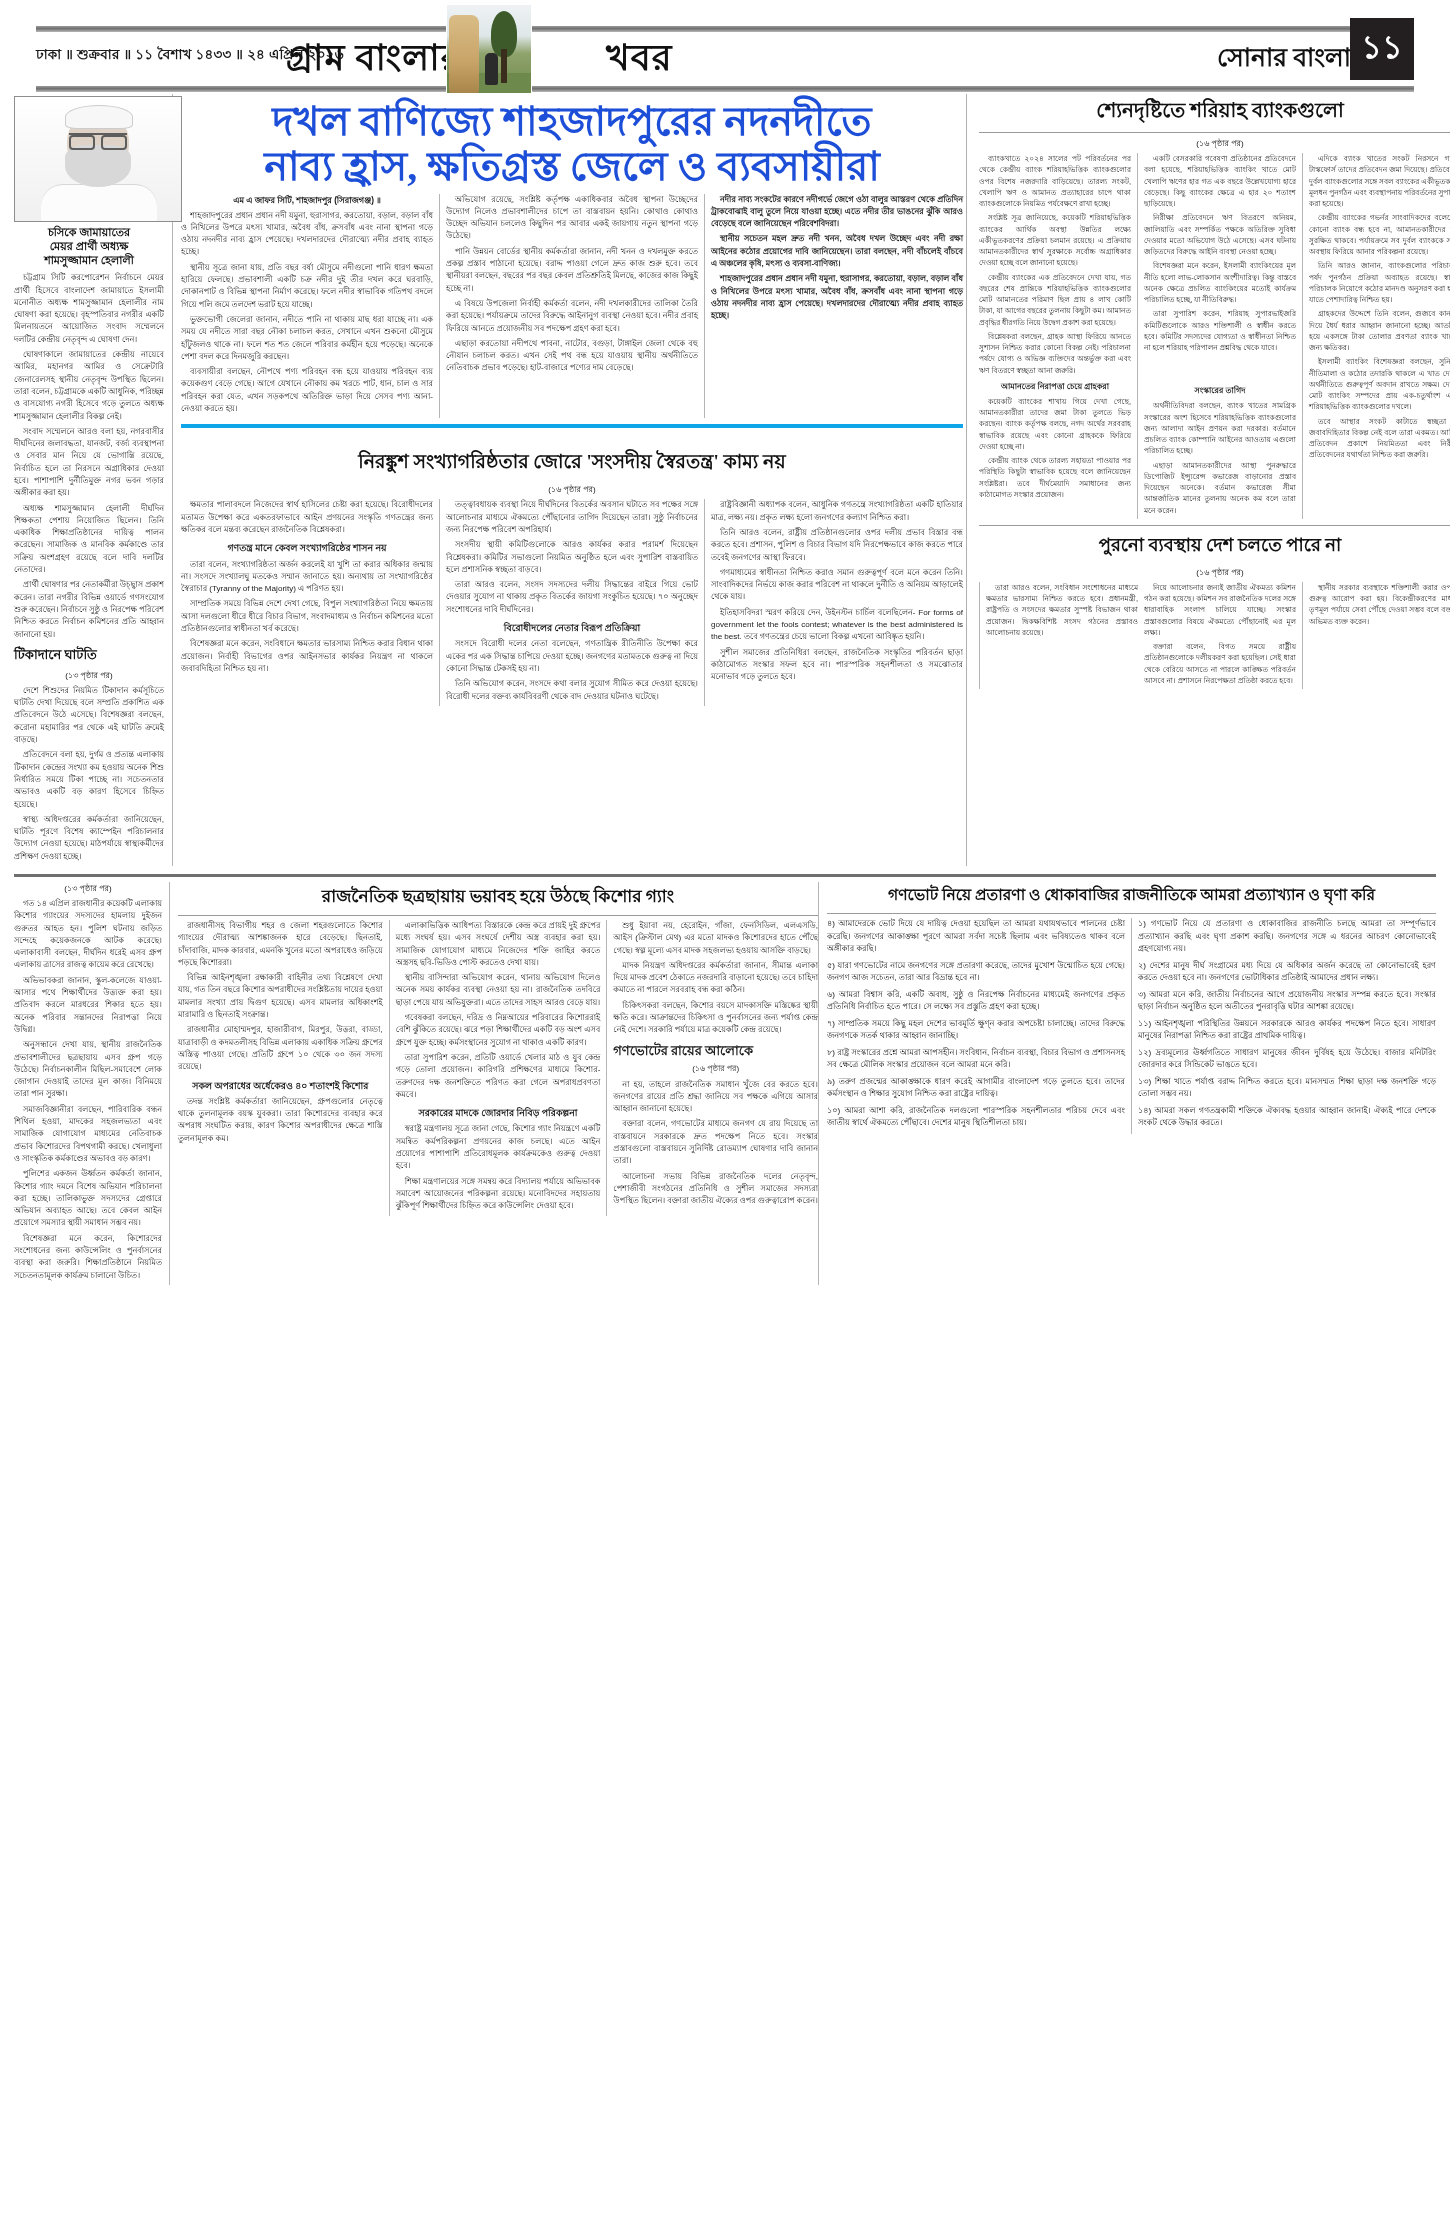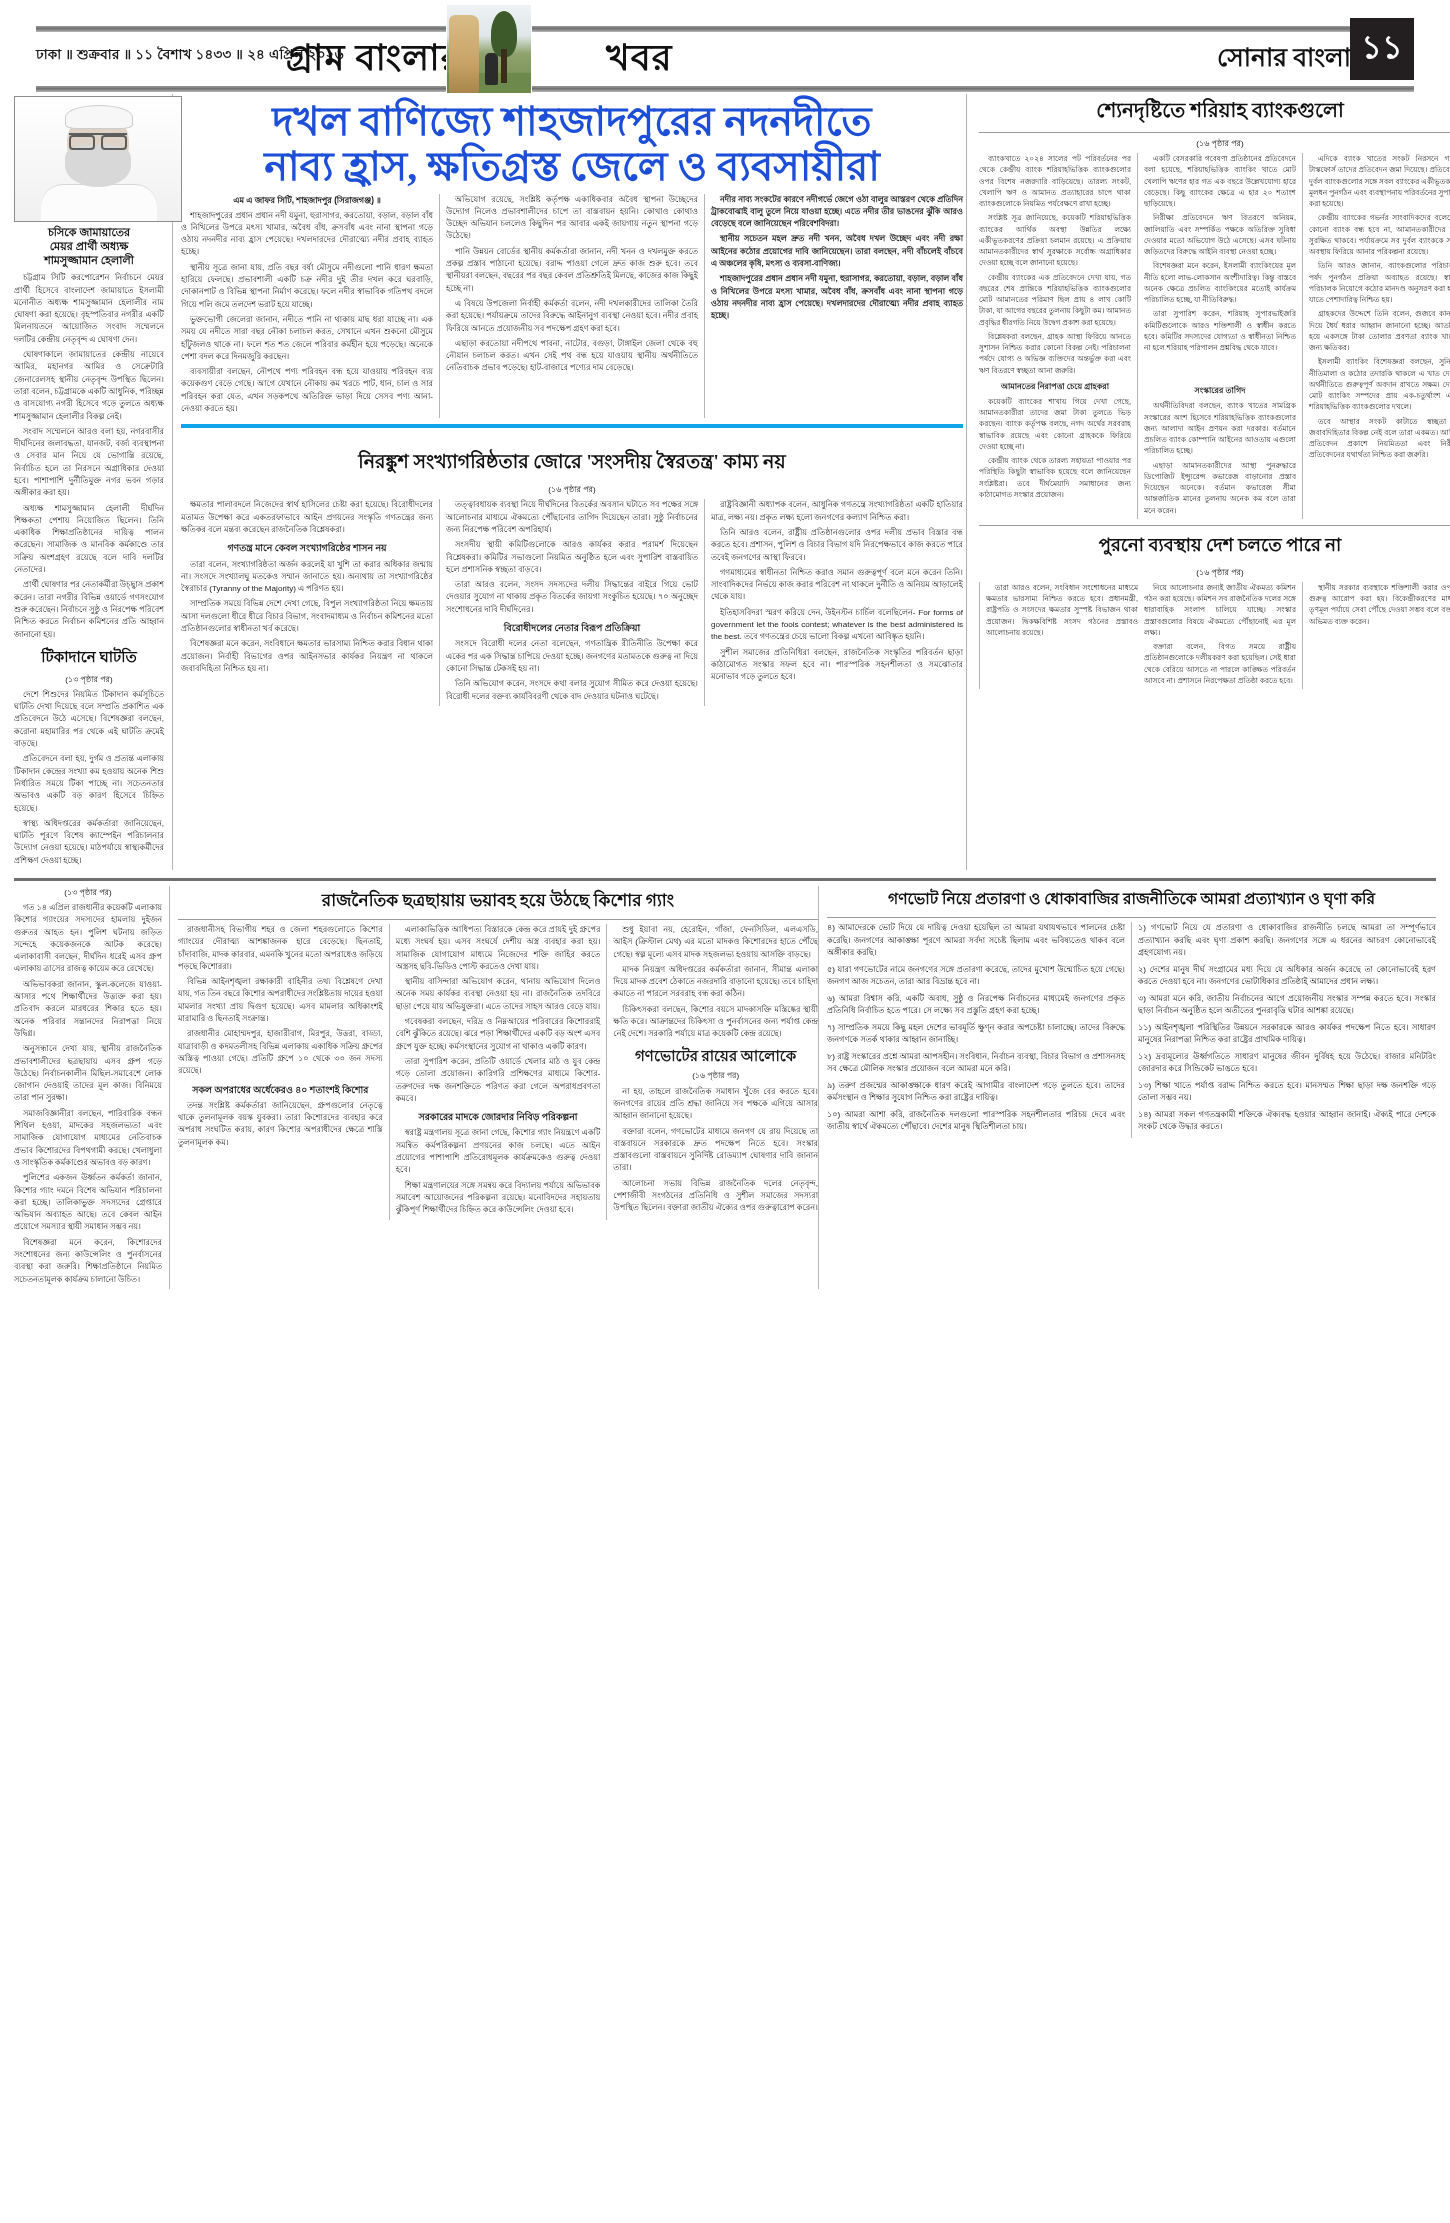--- a/index.html
+++ b/index.html
@@ -87,21 +87,21 @@
 
   
   .big-sep{border-top:3px solid #6f6f6f;margin:8px 0 0 0;}
   .bottom-wrap{display:flex;margin-top:5px;}
   .bl{width:165px;padding-right:7px;}
   .bcenter{width:640px;}
   .bright{width:614px;}
 
   .sec-head{font-size:17px;font-weight:bold;text-align:center;
      font-family:"Liberation Serif","DejaVu Serif",serif;margin:1px 0 4px 0;}
-  .sec-head-sm{font-size:15px;font-weight:bold;text-align:center;
+  .sec-head-sm{font-size:13px;font-weight:bold;
      font-family:"Liberation Serif","DejaVu Serif",serif;margin:4px 0 3px 0;}
 
   .cols2{display:flex;}
   .cols3{display:flex;}
   .cc{padding:0 6px;}
   .cc.first{padding-left:0;}
   .cc.last{padding-right:0;}
 
   .numlist{font-size:8.1px;line-height:1.55;text-align:justify;
      font-family:"Liberation Sans","DejaVu Sans",sans-serif;}

